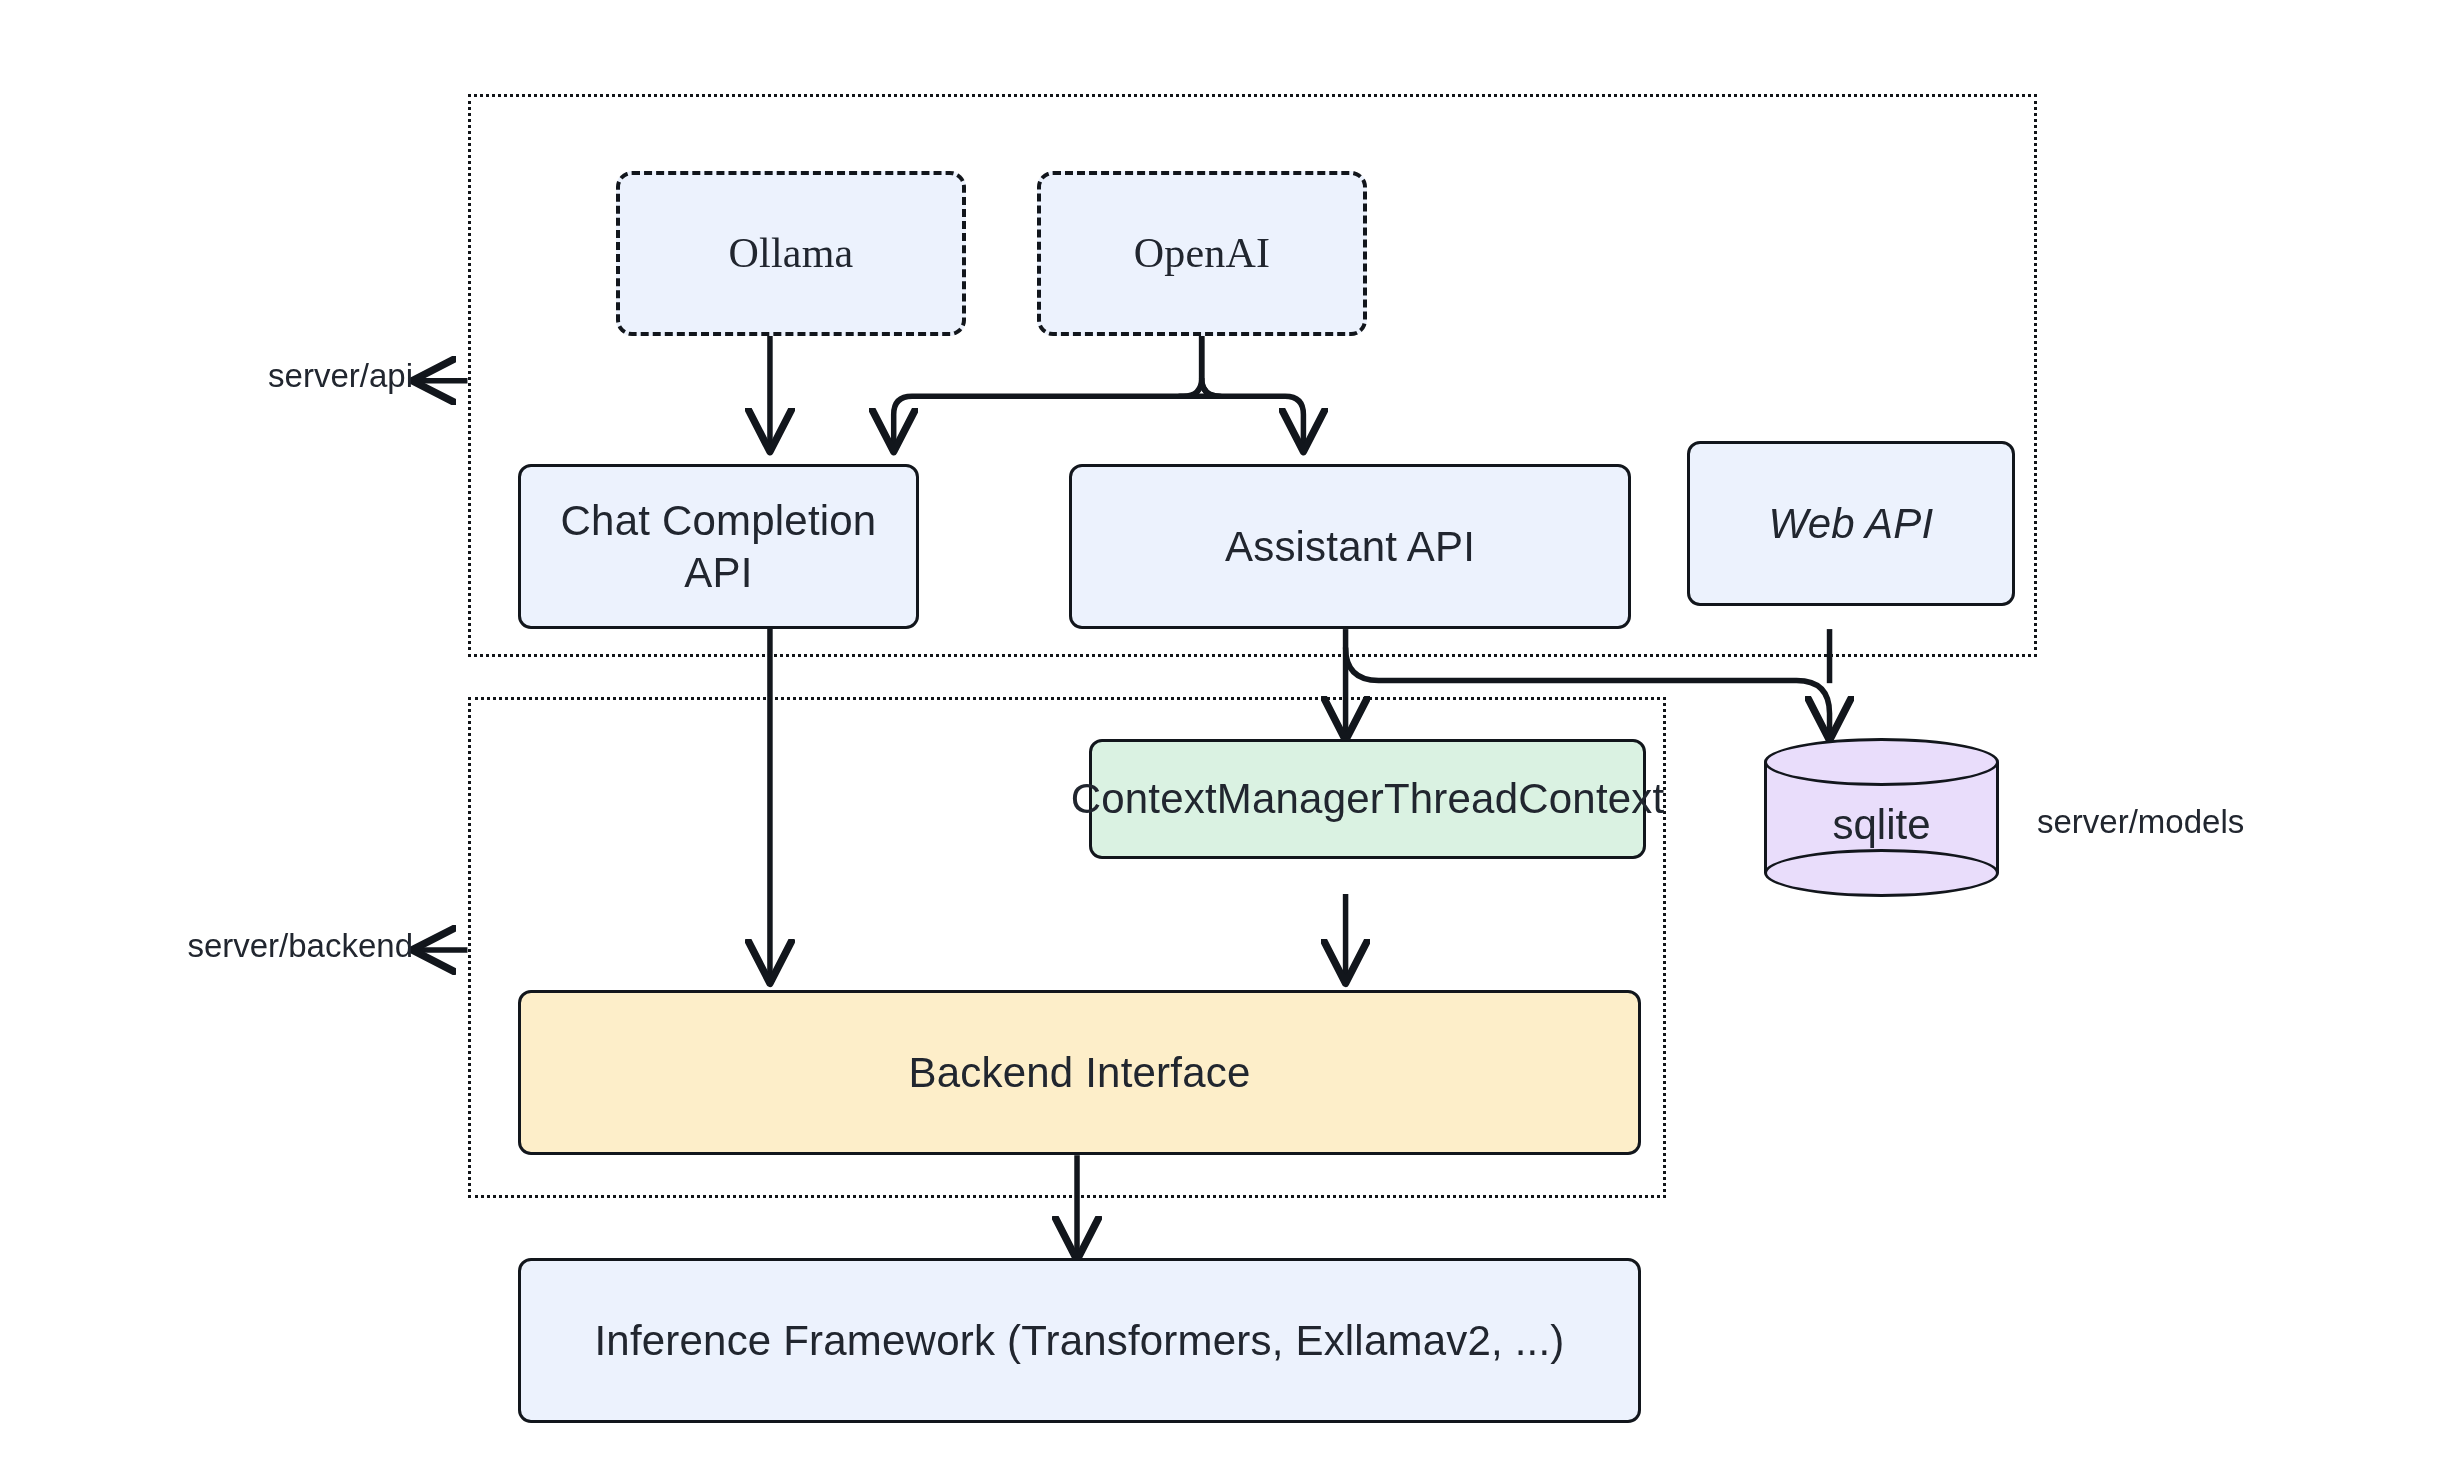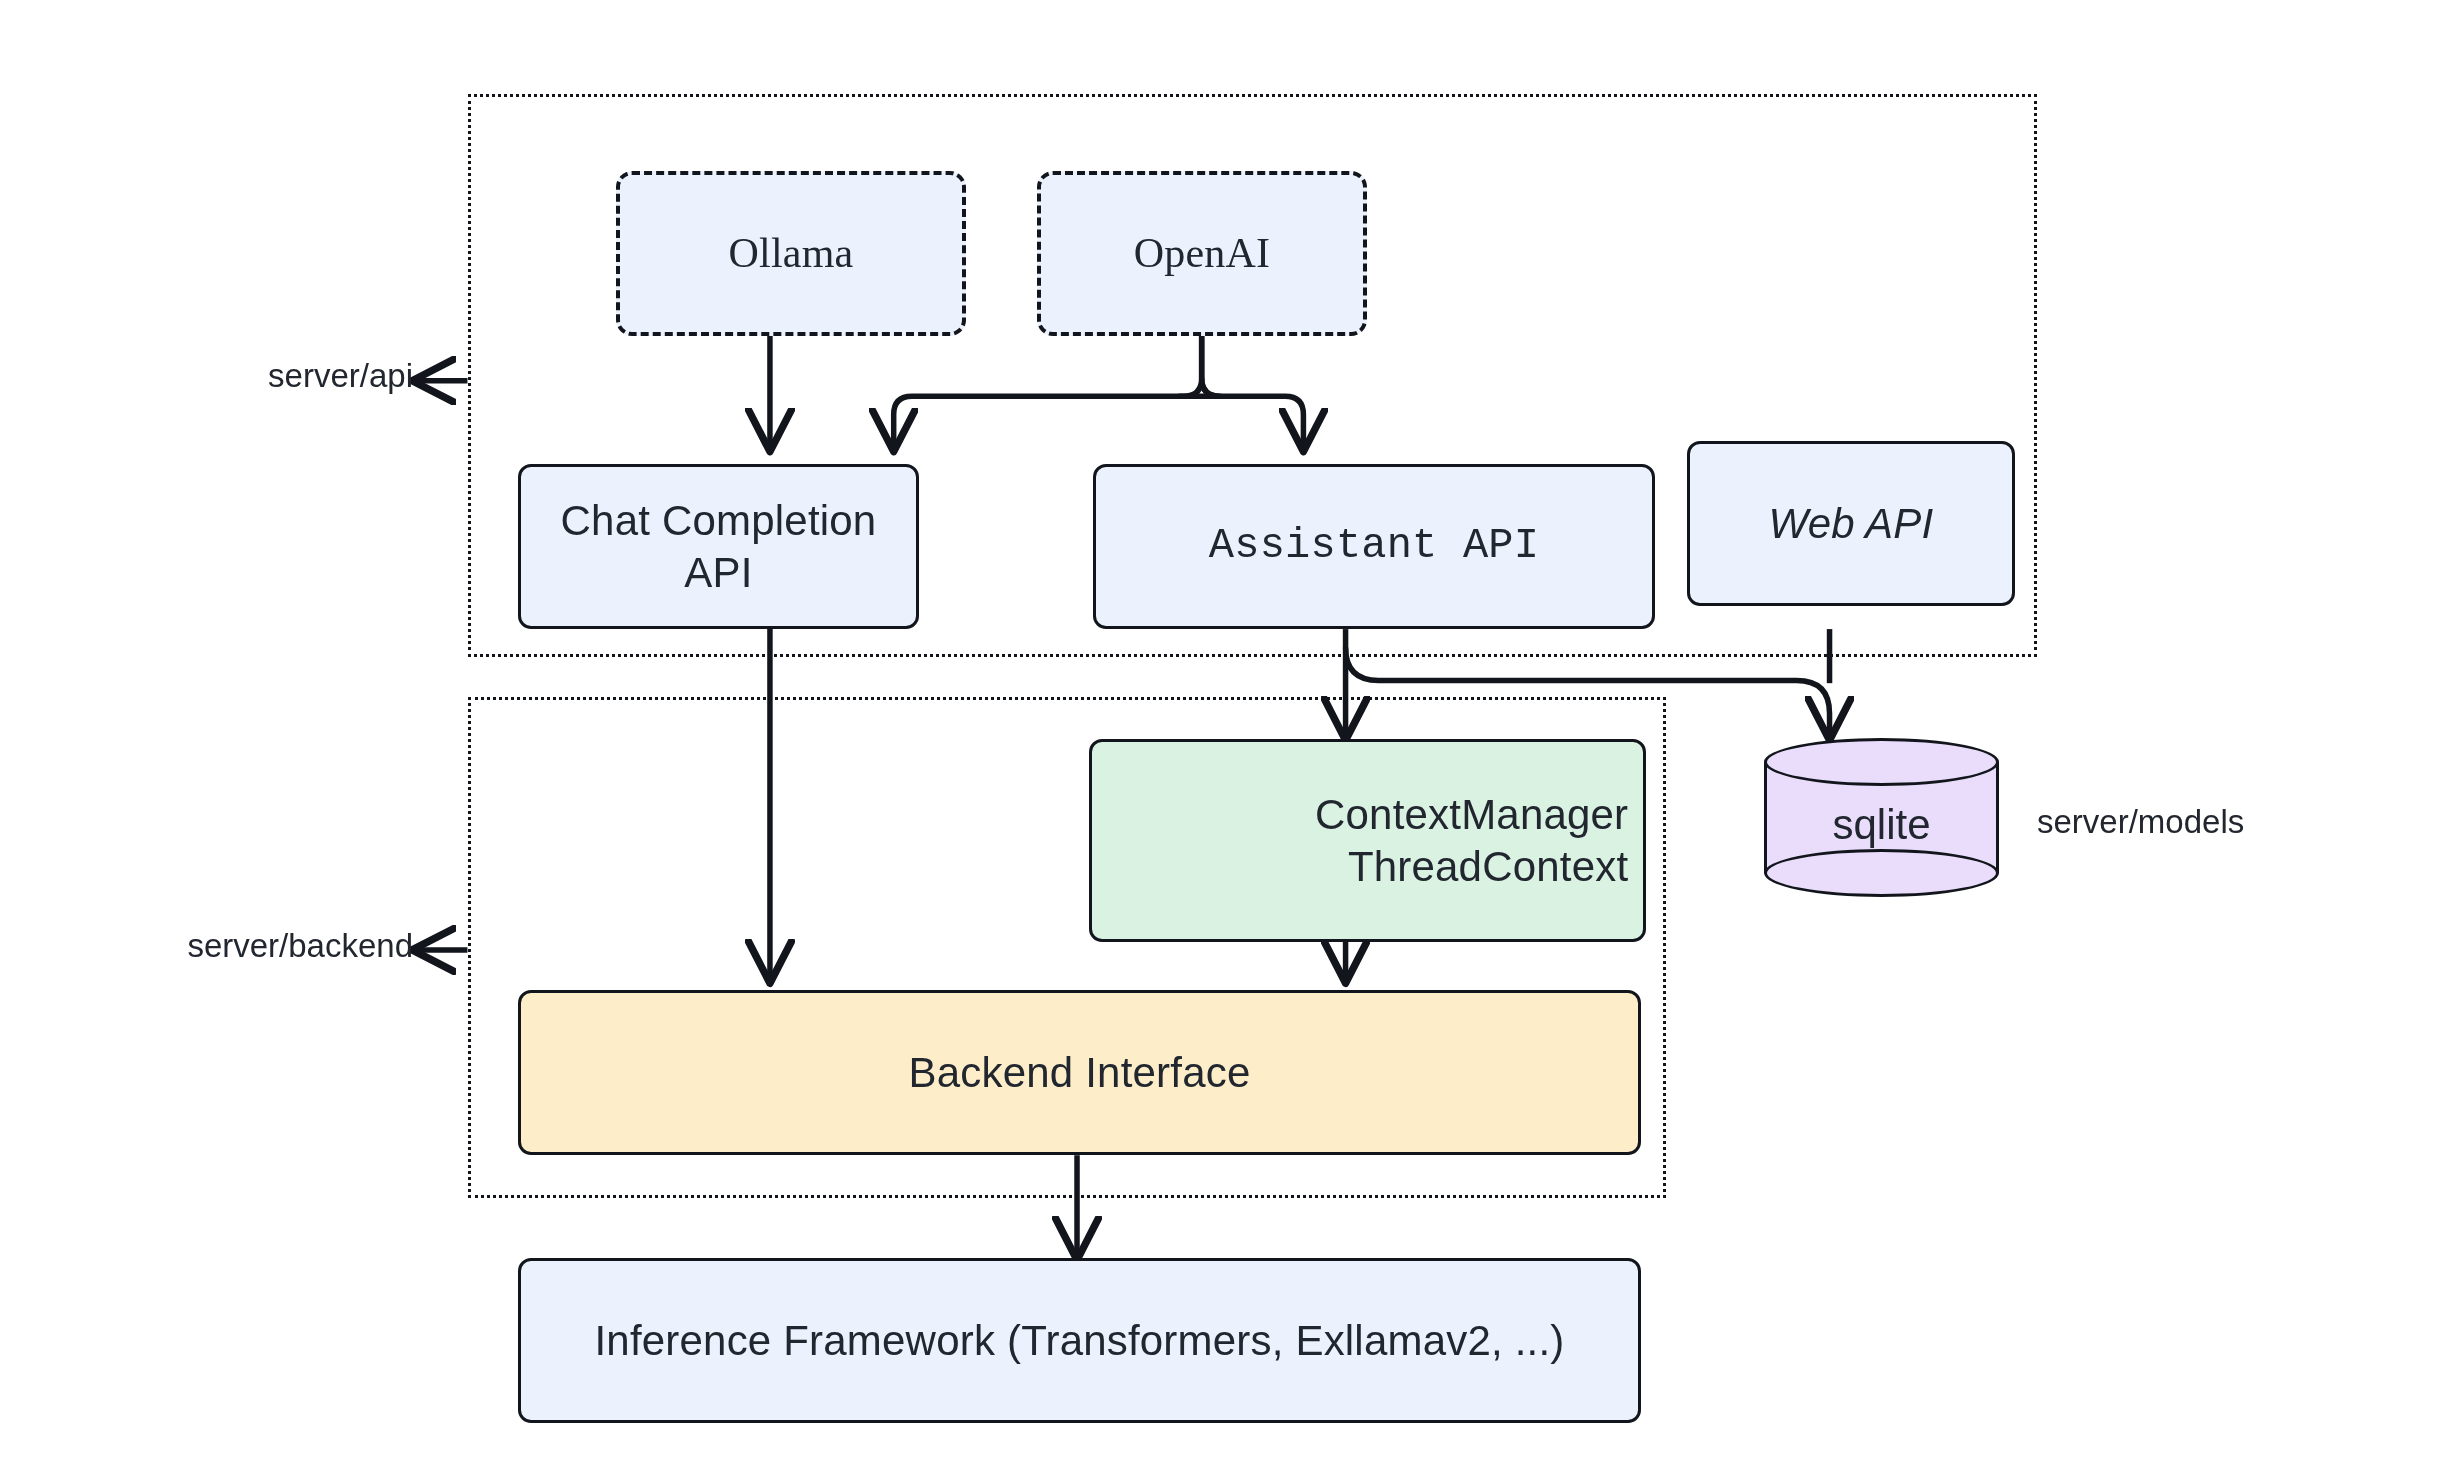--- a/index.html
+++ b/index.html
@@ -178,29 +178,29 @@
   </div>
 
   <div class="node blue dashed" style="left:1037px; top:171px; width:330px; height:165px;">
     <span class="label">OpenAI</span>
   </div>
 
   <div class="node blue" style="left:518px; top:464px; width:401px; height:165px;">
     <span class="label">Chat Completion API</span>
   </div>
 
-  <div class="node blue" style="left:1093px; top:464px; width:562px; height:165px;font-family:Liberation Mono, monospace;">
+  <div class="node blue" style="left:1069px; top:464px; width:562px; height:165px;">
     <span class="label">Assistant API</span>
   </div>
 
   <div class="node blue" style="left:1687px; top:441px; width:328px; height:165px;font-style:italic;">
     <span class="label">Web API</span>
   </div>
 
-  <div class="node green" style="left:1089px; top:739px; width:557px; height:203px; flex-direction:column;align-items:flex-end;">
+  <div class="node green" style="left:1089px; top:739px; width:557px; height:120px; flex-direction:row;">
     <span class="label">ContextManager</span>
     <span class="label l2">ThreadContext</span>
   </div>
 
   <div class="cylinder" style="left:1764px; top:738px; width:235px; height:159px;">
     <div class="cyl-body"></div>
     <div class="cyl-bottom"></div>
     <div class="cyl-top"></div>
     <div class="cyl-text">sqlite</div>
   </div>

